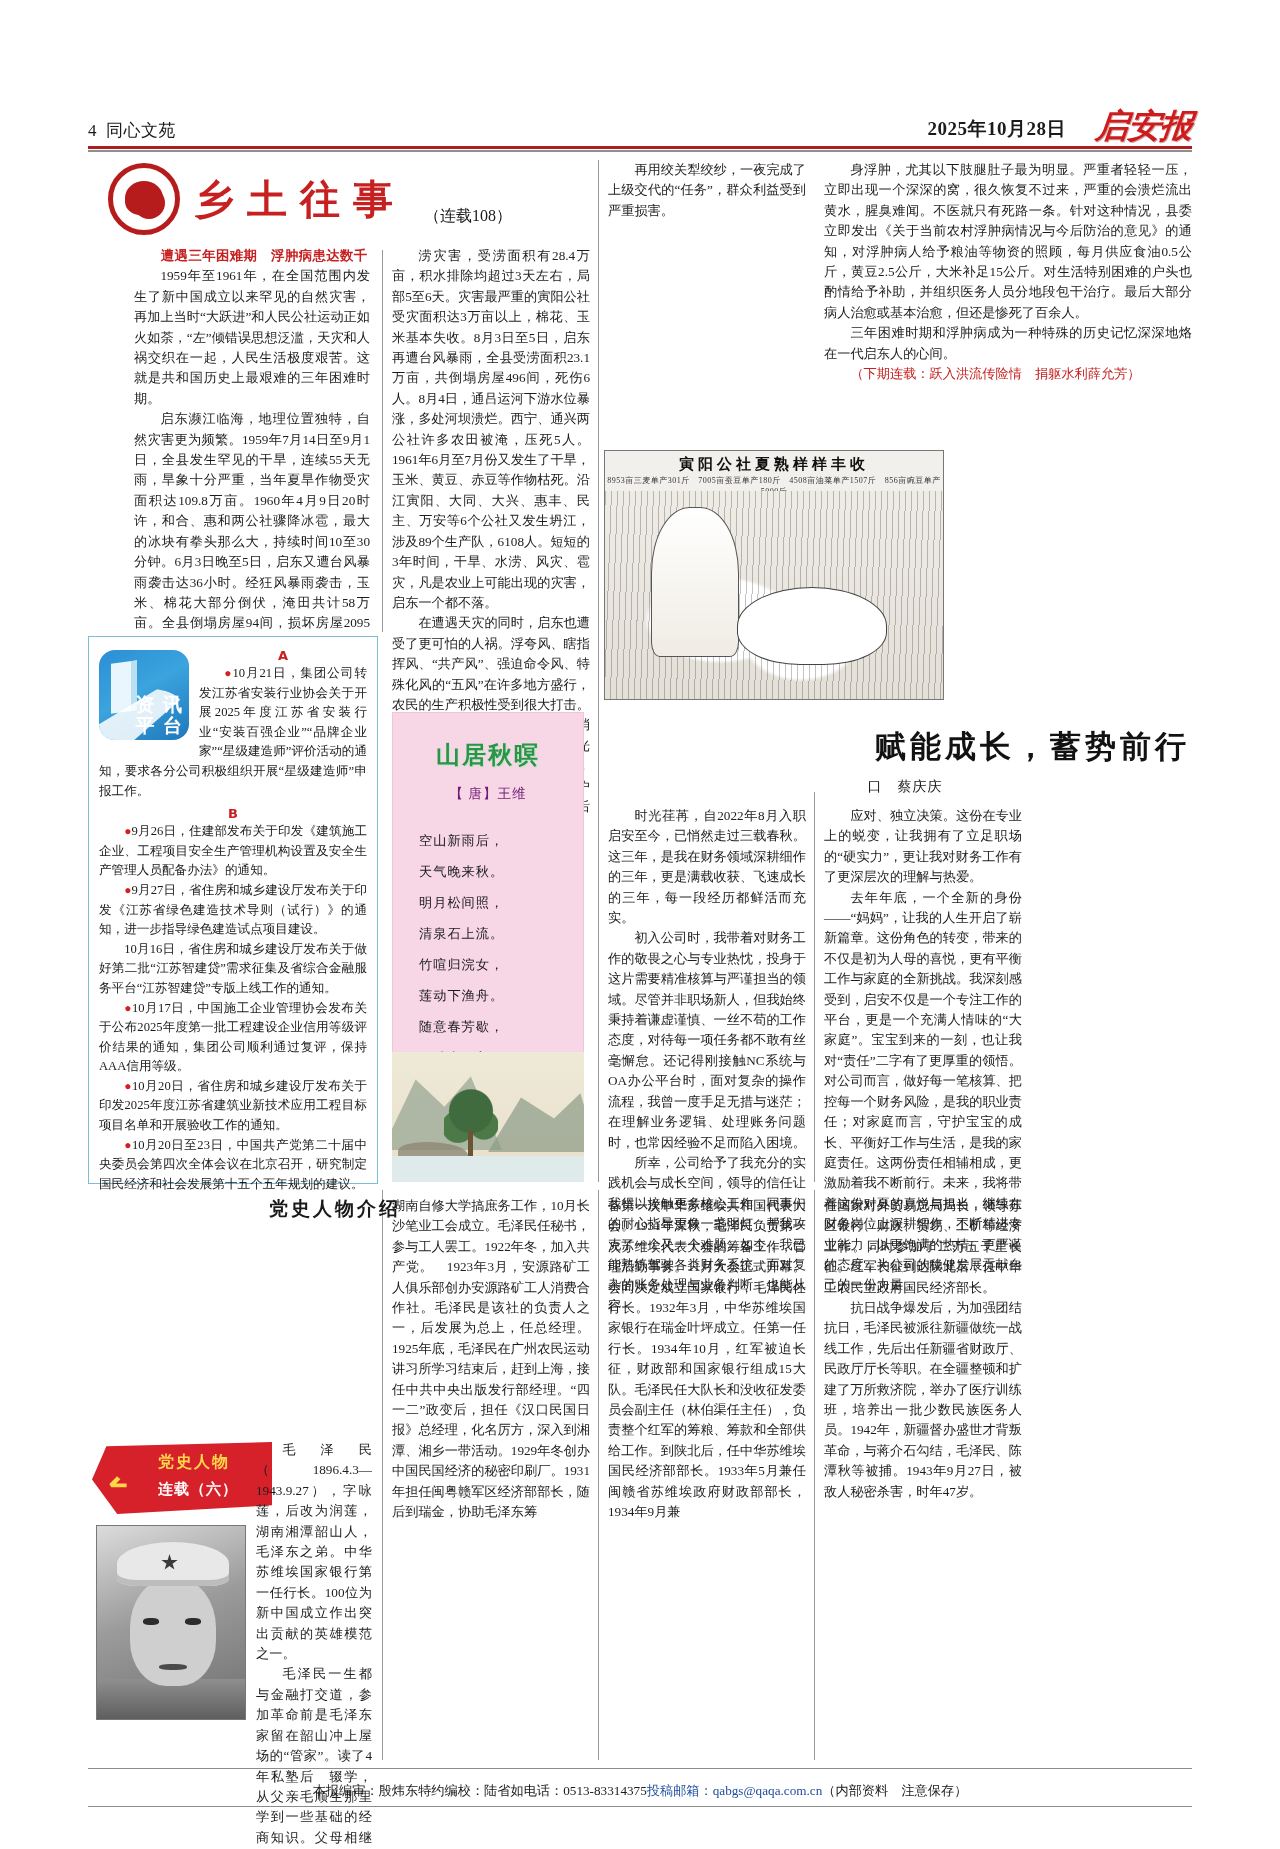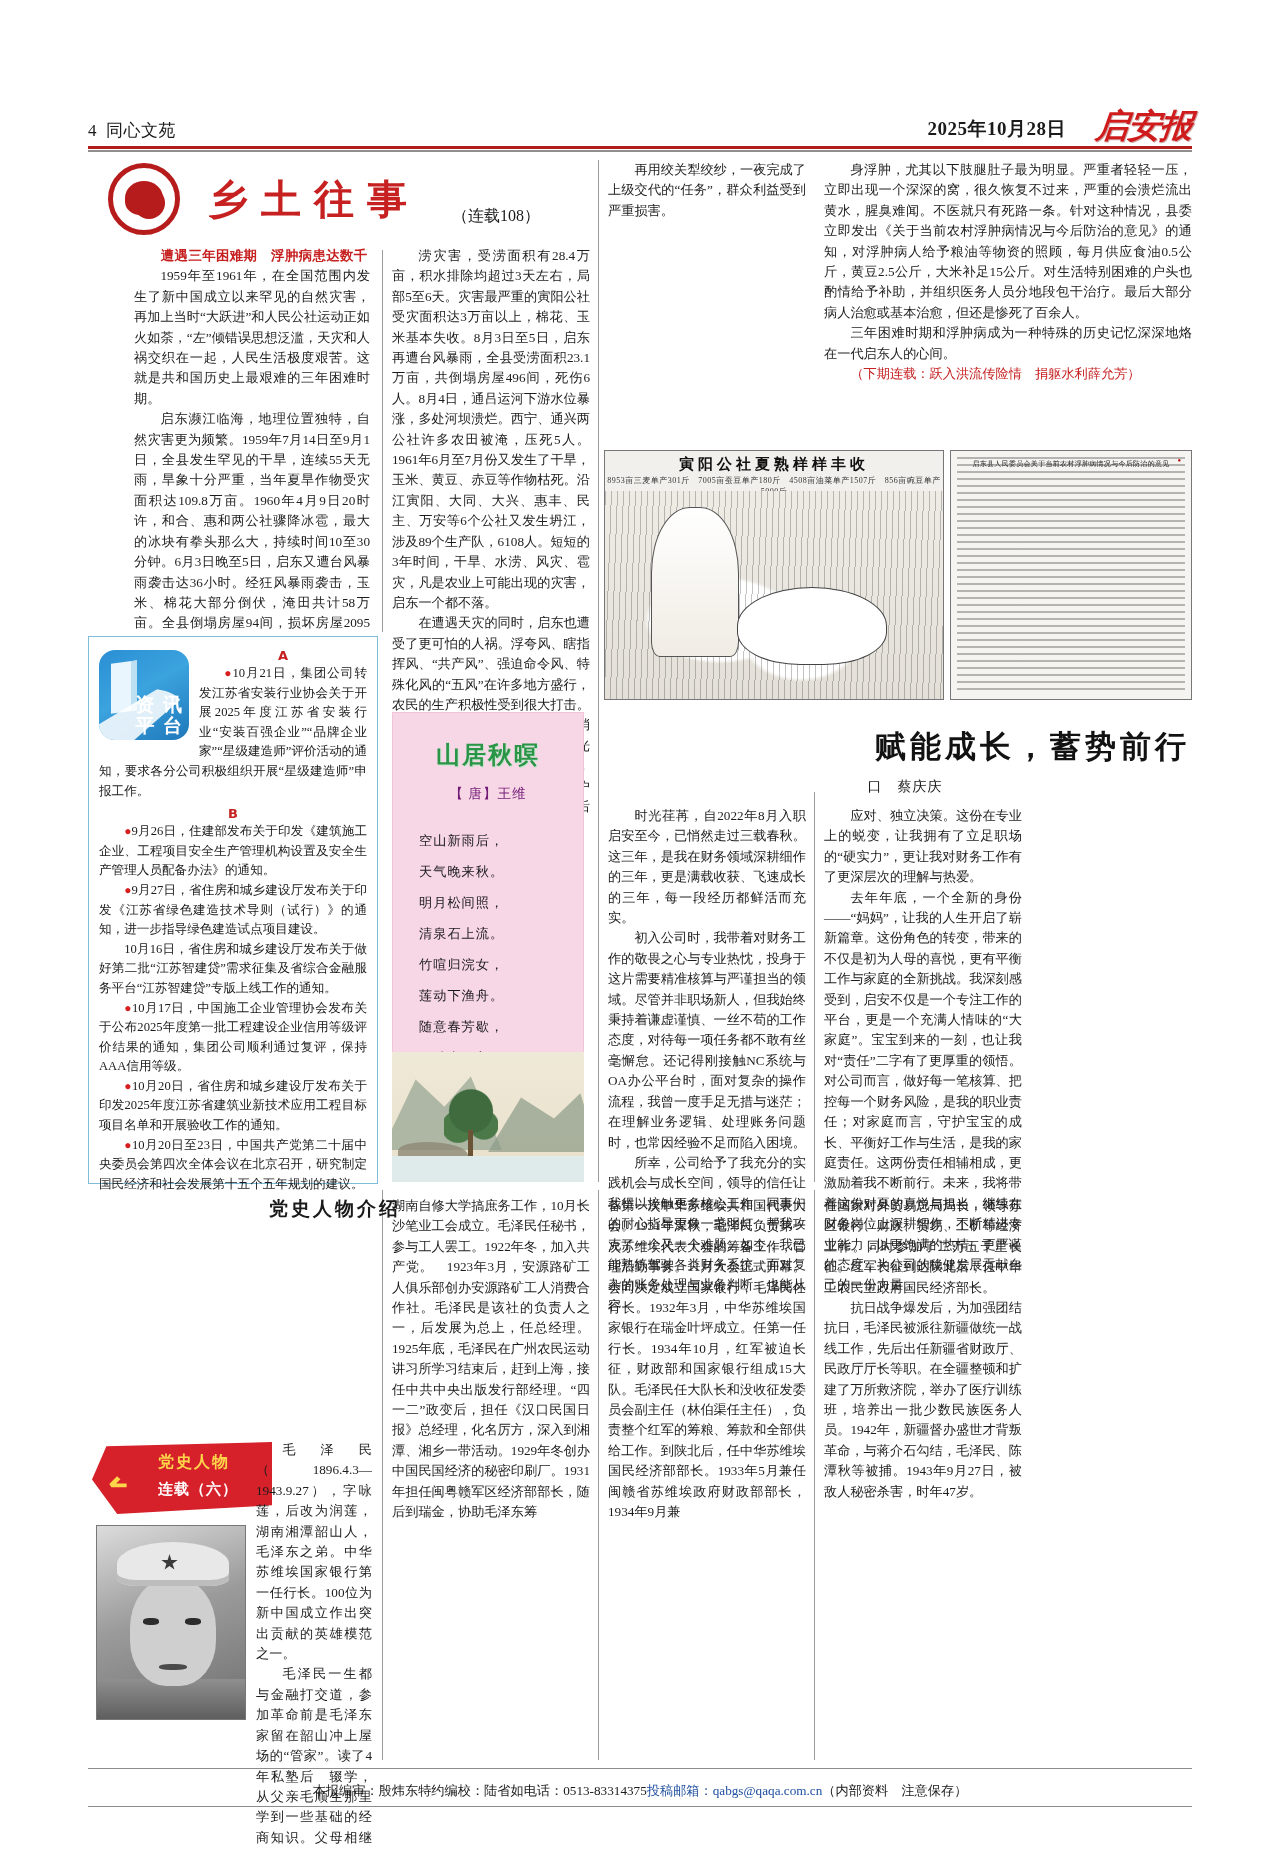--- a/index.html
+++ b/index.html
@@ -36,21 +36,21 @@
   }
   .mast-rule { position: absolute; left: 88px; top: 146px; width: 1104px; }
   .mast-rule .r1 { height: 3px; background: #b01d1d; }
   .mast-rule .r2 { height: 2px; background: #8e8e8e; margin-top: 1px; }
 
   
   .col { position: absolute; }
   .vrule { position: absolute; width: 1px; background: #9a9a9a; }
 
   
-  .xt-head { position: absolute; left: 108px; top: 163px; display: flex; align-items: center; gap: 28px; }
+  .xt-head { position: absolute; left: 108px; top: 163px; display: flex; align-items: center; gap: 14px; }
   .seal {
     width: 72px; height: 72px; border-radius: 50%;
     border: 5px solid #b71c1c; position: relative; background: #fff;
   }
   .seal::before {
     content: ""; position: absolute; left: 12px; top: 13px;
     width: 38px; height: 34px; border-radius: 50% 50% 40% 40%;
     background: #b71c1c;
   }
   .seal::after {
@@ -326,25 +326,20 @@
   </div>
 
   <div class="histblock">
     <div class="hist-left">
       <div class="hist-banner">寅阳公社夏熟样样丰收</div>
       <div class="hist-sub">8953亩三麦单产301斤　7005亩蚕豆单产180斤　4508亩油菜单产1507斤　856亩豌豆单产5000斤</div>
       <div class="hist-art">
         <div class="hist-figure"></div>
         <div class="hist-bale"></div>
       </div>
-    </div>
-    <div class="hist-right">
-      <div class="hist-stamp">●</div>
-      <div class="hist-doc-title">启东县人民委员会关于当前农村浮肿病情况与今后防治的意见</div>
-      <div class="hist-text-lines"></div>
     </div>
   </div>
 
   <div class="infobox">
     <div class="iconwrap">
       <div class="info-icon">
         <div class="bld"></div>
         <div class="swoosh"></div>
         <div class="ictext">
           <div>资 讯</div>

